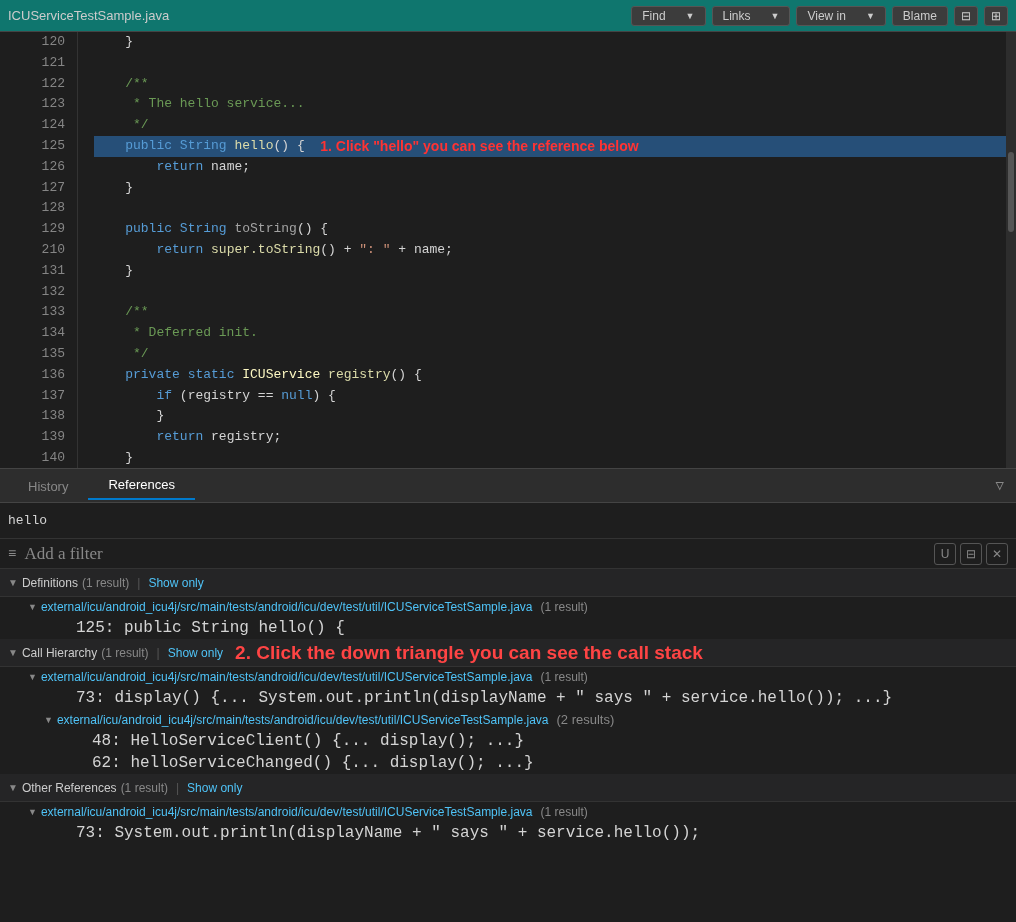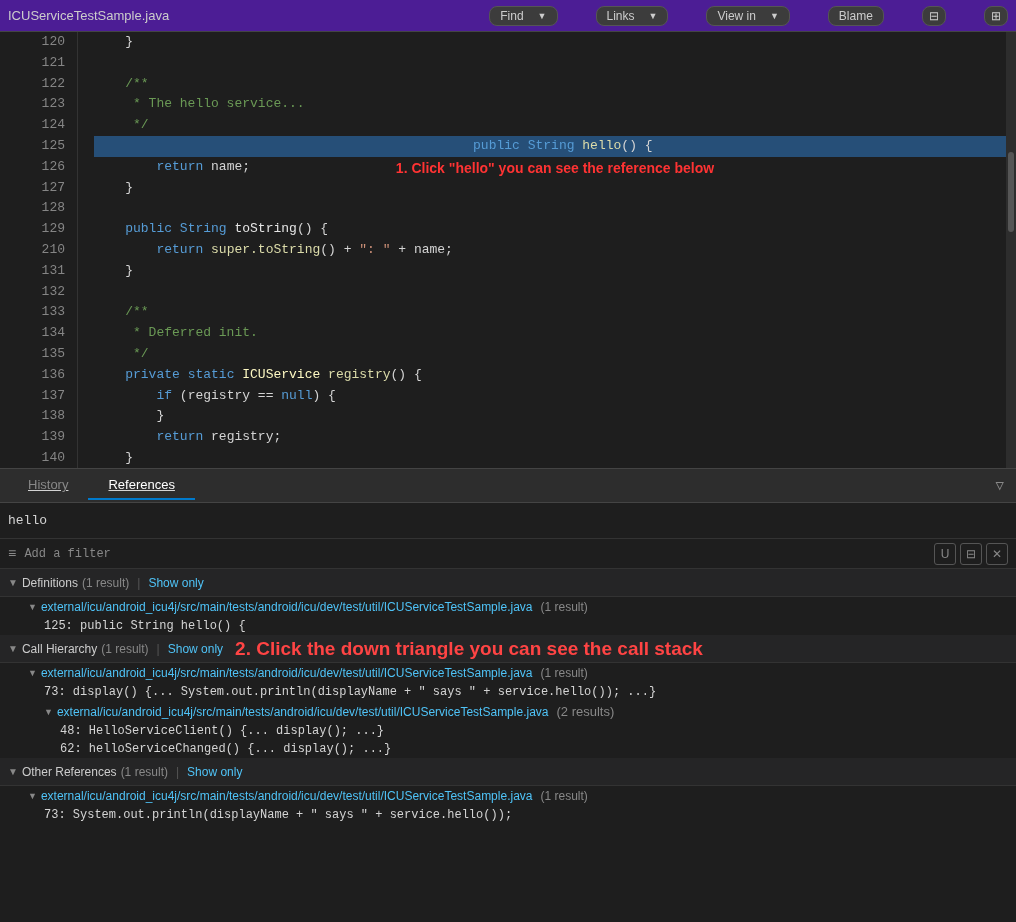--- a/index.html
+++ b/index.html
@@ -8,21 +8,21 @@
       color: #d4d4d4;
       font-family: 'Courier New', Courier, monospace;
       font-size: 13px;
       width: 1016px;
       height: 922px;
       overflow: hidden;
     }
 
     
     .top-bar {
-      background: #4c1d95;
+      background: #0f766e;
       border-bottom: 1px solid #444;
       display: flex;
       align-items: center;
       padding: 3px 8px;
       height: 32px;
       justify-content: space-between;
     }
     .top-bar-title {
       color: #cccccc;
       font-family: -apple-system, BlinkMacSystemFont, sans-serif;
@@ -33,26 +33,25 @@
       gap: 6px;
       align-items: center;
     }
     .top-btn {
       background: #3c3c3c;
       border: 1px solid #555;
       color: #cccccc;
       font-family: -apple-system, BlinkMacSystemFont, sans-serif;
       font-size: 12px;
       padding: 2px 10px;
-      border-radius: 8px;
-      cursor: pointer;
-      display: flex;
-      align-items: center;
-      gap: 14px;
-      margin-left: 32px;
+      border-radius: 3px;
+      cursor: pointer;
+      display: flex;
+      align-items: center;
+      gap: 20px;
     }
     .top-btn .arrow { font-size: 9px; }
 
     
     .code-area {
       background: #1e1e1e;
       height: 436px;
       overflow: hidden;
       position: relative;
       margin-left: 28px;
@@ -84,21 +83,20 @@
     }
     .code-line {
       height: 20.8px;
       display: flex;
       align-items: center;
       white-space: pre;
       line-height: 1.6;
     }
     .code-line.highlighted {
       background: #264f78;
-      flex-direction: column;
     }
 
     
     .kw { color: #569cd6; }
     .str { color: #ce9178; }
     .cm { color: #6a9955; }
     .cls { color: #fef9c3; }
 
     
     .scrollbar {
@@ -132,23 +130,22 @@
       background: #2d2d2d;
       display: flex;
       align-items: center;
       justify-content: space-between;
       border-bottom: 1px solid #444;
       height: 34px;
       padding: 0 8px;
     }
     .tabs-left {
       display: flex;
-      align-items: flex-start;
+      align-items: flex-end;
       gap: 0;
-      text-decoration: underline;
     }
     .tab {
       padding: 6px 20px;
       color: #888;
       font-family: -apple-system, BlinkMacSystemFont, sans-serif;
       font-size: 13px;
       cursor: pointer;
     }
     .tab.active {
       color: #ffffff;
@@ -185,22 +182,22 @@
       align-items: center;
       gap: 8px;
       height: 30px;
     }
     .filter-icon {
       color: #888;
       font-size: 14px;
     }
     .filter-text {
       color: #888;
-      font-family: Liberation Mono, monospace;
-      font-size: 12px;
+      font-family: Liberation Serif, serif;
+      font-size: 17px;
     }
     .filter-right {
       margin-left: auto;
       display: flex;
       gap: 4px;
       align-items: center;
     }
     .filter-btn {
       background: none;
       border: 1px solid #555;
@@ -281,22 +278,23 @@
       cursor: pointer;
     }
     .result-file .file-path {
       color: #4fc3f7;
     }
     .result-code-line {
       display: flex;
       align-items: center;
       padding: 2px 32px;
       font-family: 'Courier New', monospace;
-      font-size: 12px;
+      font-size: 16px;
       color: #d4d4d4;
+      margin-left: 32px;
     }
 
     .nested-1 { padding-left: 28px; }
     .nested-2 { padding-left: 44px; }
     .nested-3 { padding-left: 60px; }
 
   </style>
 </head>
 <body>
 
@@ -381,21 +379,21 @@
         <span>        <span class="kw">return</span> name;</span>
       </div>
 
       <div class="code-line">
         <span>    }</span>
       </div>
 
       <div class="code-line"></div>
 
       <div class="code-line">
-        <span>    <span class="kw">public</span> <span class="kw">String</span> <span style="color:#e5e5e5">toString</span>() {</span>
+        <span>    <span class="kw">public</span> <span class="kw">String</span> <span style="color:#a3a3a3">toString</span>() {</span>
       </div>
 
       <div class="code-line">
         <span>        <span class="kw">return</span> <span style="color:#dcdcaa">super.toString</span>() + <span class="str">": "</span> + name;</span>
       </div>
 
       <div class="code-line">
         <span>    }</span>
       </div>
 

